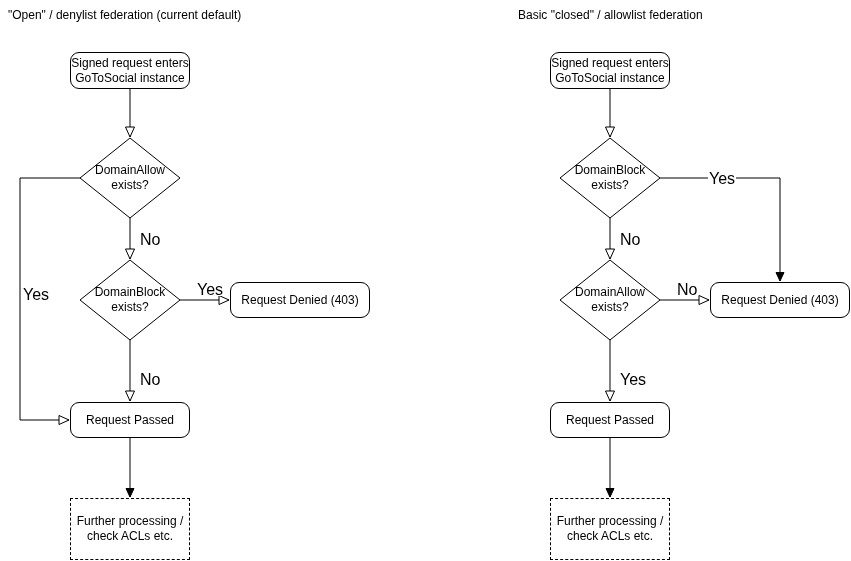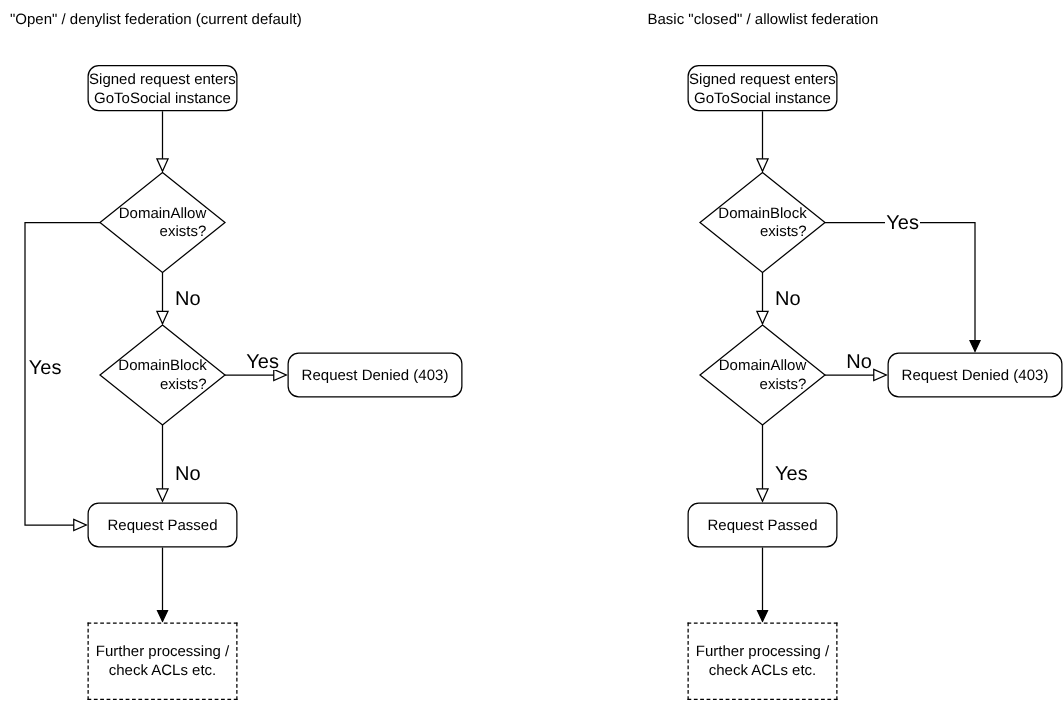--- a/index.html
+++ b/index.html
@@ -41,21 +41,21 @@
   }
   .dashed {
     border: 1px dashed #000000;
     border-radius: 0;
   }
   .diamond-text {
     position: absolute;
     display: flex;
     align-items: center;
     justify-content: center;
-    text-align: right;
+    text-align: center;
     font-size: 12px;
     line-height: 15px;
     white-space: pre-line;
     background: transparent;
   }
   .edge-label {
     position: absolute;
     font-size: 16px;
     line-height: 13px;
     background: #ffffff;

